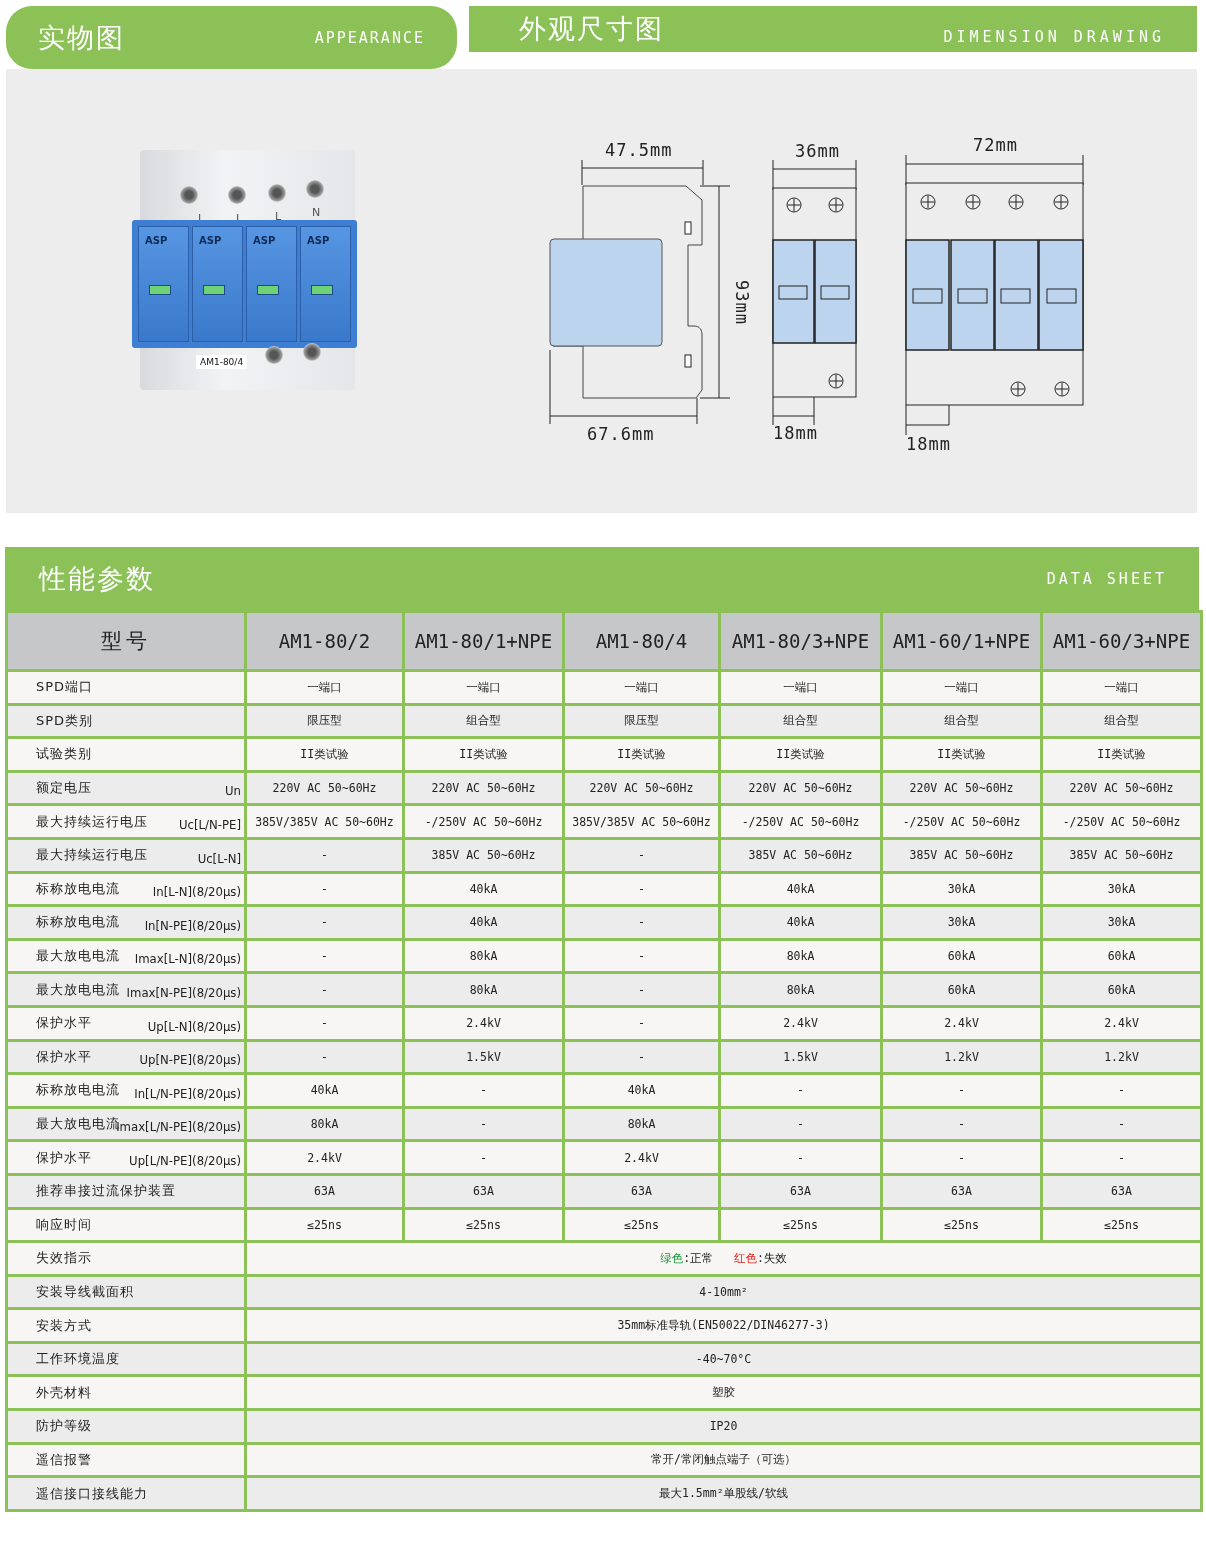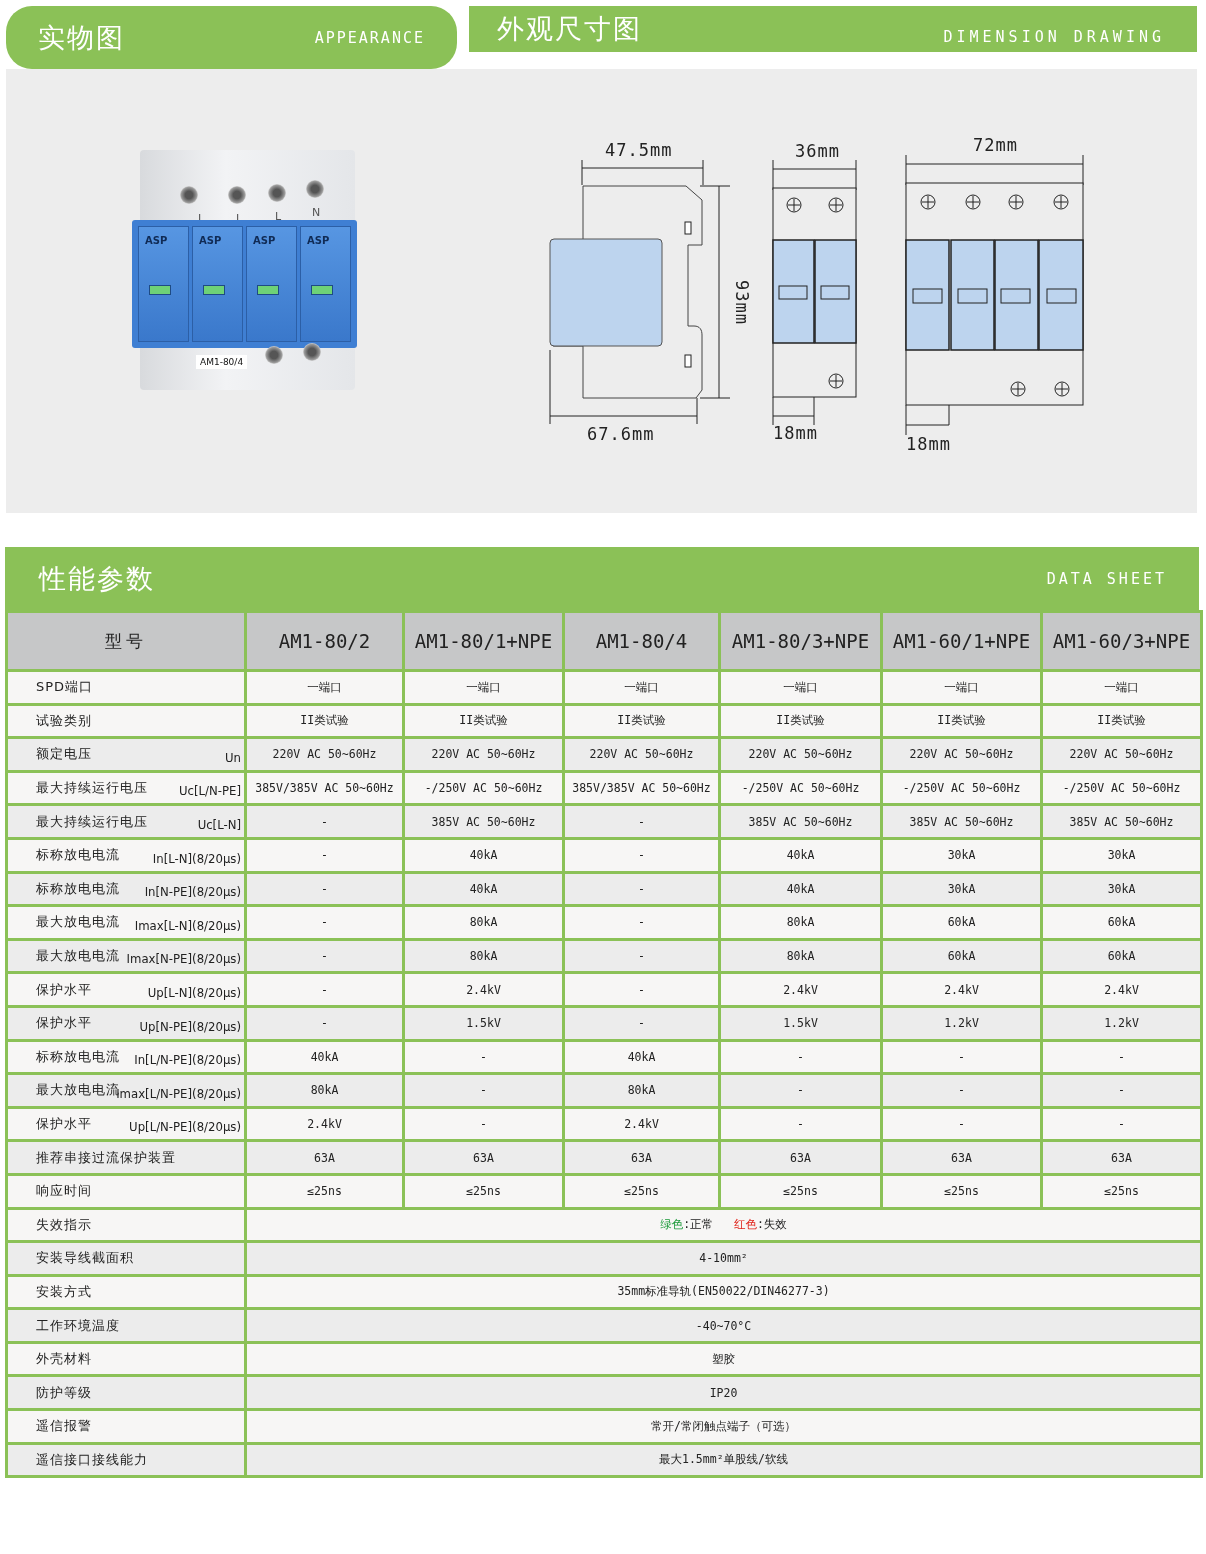--- a/index.html
+++ b/index.html
@@ -1,21 +1,21 @@
 <!DOCTYPE html>
 <html><head>
 <meta charset="utf-8">
 <style>
   * { box-sizing: border-box; margin: 0; padding: 0; }
   body { width: 1206px; height: 1554px; background: #ffffff; font-family: "DejaVu Sans", sans-serif; position: relative; overflow: hidden; }
   .banner { position: absolute; background: #8bc157; color: #fff; display: flex; align-items: center; justify-content: space-between; }
   .banner .cn { font-size: 27px; letter-spacing: 2px; font-weight: normal; }
   .banner .en { font-family: "DejaVu Sans Mono", monospace; font-size: 15px; letter-spacing: 2px; }
   #b1 { left: 6px; top: 6px; width: 451px; height: 63px; padding: 0 32px 0 32px; border-radius: 26px; }
-  #b2 { left: 469px; top: 6px; width: 728px; height: 46px; padding: 0 32px 0 28px; }
+  #b2 { left: 469px; top: 6px; width: 728px; height: 46px; padding: 0 32px 0 50px; }
   #b2 .en { letter-spacing: 4px; margin-top: 16px; }
   .panel { position: absolute; left: 6px; top: 69px; width: 1191px; height: 444px; background: #ededed; }
 
   
   .prod { position: absolute; left: 140px; top: 150px; width: 225px; height: 242px; }
   .prod .body-grey { position: absolute; left: 0; top: 0; width: 215px; height: 240px; background: linear-gradient(90deg,#d8dadd,#f2f3f5 40%,#e4e6e9); border-radius: 4px; }
   .prod .blue { position: absolute; left: -8px; top: 70px; width: 225px; height: 128px; background: #3f7fd3; border-radius: 3px; display: flex; gap: 3px; padding: 6px 6px; }
   .prod .mod { flex: 1; background: linear-gradient(180deg,#5796e2,#3a78cb); border: 1px solid #2c5fa6; position: relative; }
   .prod .mod .win { position: absolute; left: 10px; top: 58px; width: 22px; height: 10px; background: #6ed277; border: 1px solid #1e4b84; }
   .prod .mod .logo { position: absolute; left: 6px; top: 8px; font-size: 10px; color: #102b55; font-weight: bold; }
@@ -26,21 +26,21 @@
   
   .drw { position: absolute; left: 0; top: 0; }
   .dimtxt { position: absolute; font-family: "DejaVu Sans Mono", monospace; color: #222; font-size: 17px; letter-spacing: 1px; }
 
   
   #b3 { left: 5px; top: 547px; width: 1194px; height: 63px; padding: 0 32px 0 34px; text-align: right; }
   #b3 .en { letter-spacing: 3px; }
   table.ds { position: absolute; left: 5px; top: 610px; width: 1195px; border-collapse: collapse; table-layout: fixed; }
   table.ds td, table.ds th { border: 3px solid #8bc157; font-size: 12px; color: #222; text-align: center; vertical-align: middle; padding: 0; height: 33.6px; }
   table.ds th { background: #c6c7c8; font-weight: normal; height: 59px; font-size: 19px; font-family: "DejaVu Sans Mono", monospace; }
-  table.ds th.first { font-family: Liberation Sans, sans-serif; font-size: 17px; letter-spacing: 4px; }
+  table.ds th.first { font-family: Liberation Sans, sans-serif; font-size: 21px; letter-spacing: 4px; }
   table.ds tr.odd td { background: #f7f6f5; }
   table.ds tr.even td { background: #ececec; }
   table.ds td.name { text-align: left; padding-left: 28px; position: relative; font-size: 13px; letter-spacing: 1px; }
   table.ds td.name .sub { position: absolute; right: 3px; bottom: 5px; font-size: 13px; letter-spacing: 0; font-family: "DejaVu Sans Condensed","DejaVu Sans", sans-serif; }
   table.ds td.val { font-family: "DejaVu Sans Mono", monospace; font-size: 11.5px; }
   .green { color: #1c9a3a; }
   .red { color: #e0241b; margin-top: 39px; }
 </style>
 </head>
 <body>
@@ -183,20 +183,29 @@
   <tbody id="ds-body">
       <tr class="odd">
         <td class="name"><span>SPD端口</span><span class="sub"></span></td>
         <td class="val">一端口</td>
         <td class="val">一端口</td>
         <td class="val">一端口</td>
         <td class="val">一端口</td>
         <td class="val">一端口</td>
         <td class="val">一端口</td>
       </tr>
+      <tr class="even">
+        <td class="name"><span>SPD类别</span><span class="sub"></span></td>
+        <td class="val">限压型</td>
+        <td class="val">组合型</td>
+        <td class="val">限压型</td>
+        <td class="val">组合型</td>
+        <td class="val">组合型</td>
+        <td class="val">组合型</td>
+      </tr>
       <tr class="odd">
         <td class="name"><span>试验类别</span><span class="sub"></span></td>
         <td class="val">II类试验</td>
         <td class="val">II类试验</td>
         <td class="val">II类试验</td>
         <td class="val">II类试验</td>
         <td class="val">II类试验</td>
         <td class="val">II类试验</td>
       </tr>
       <tr class="even">

